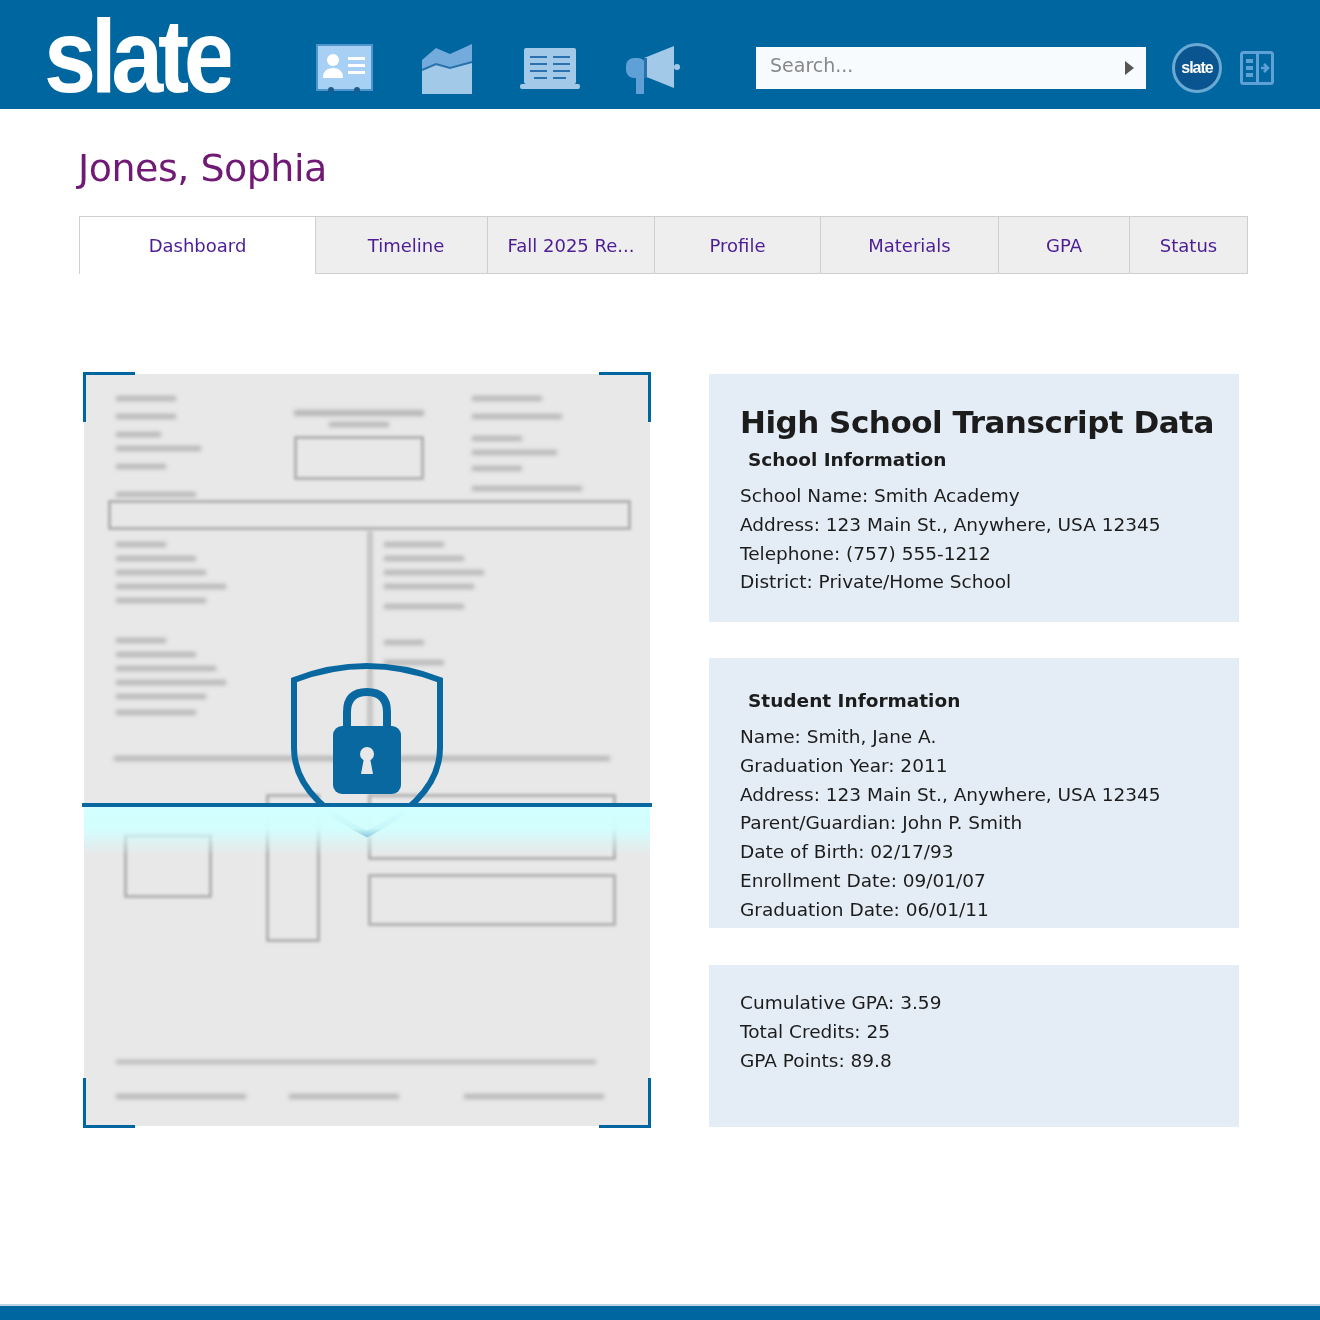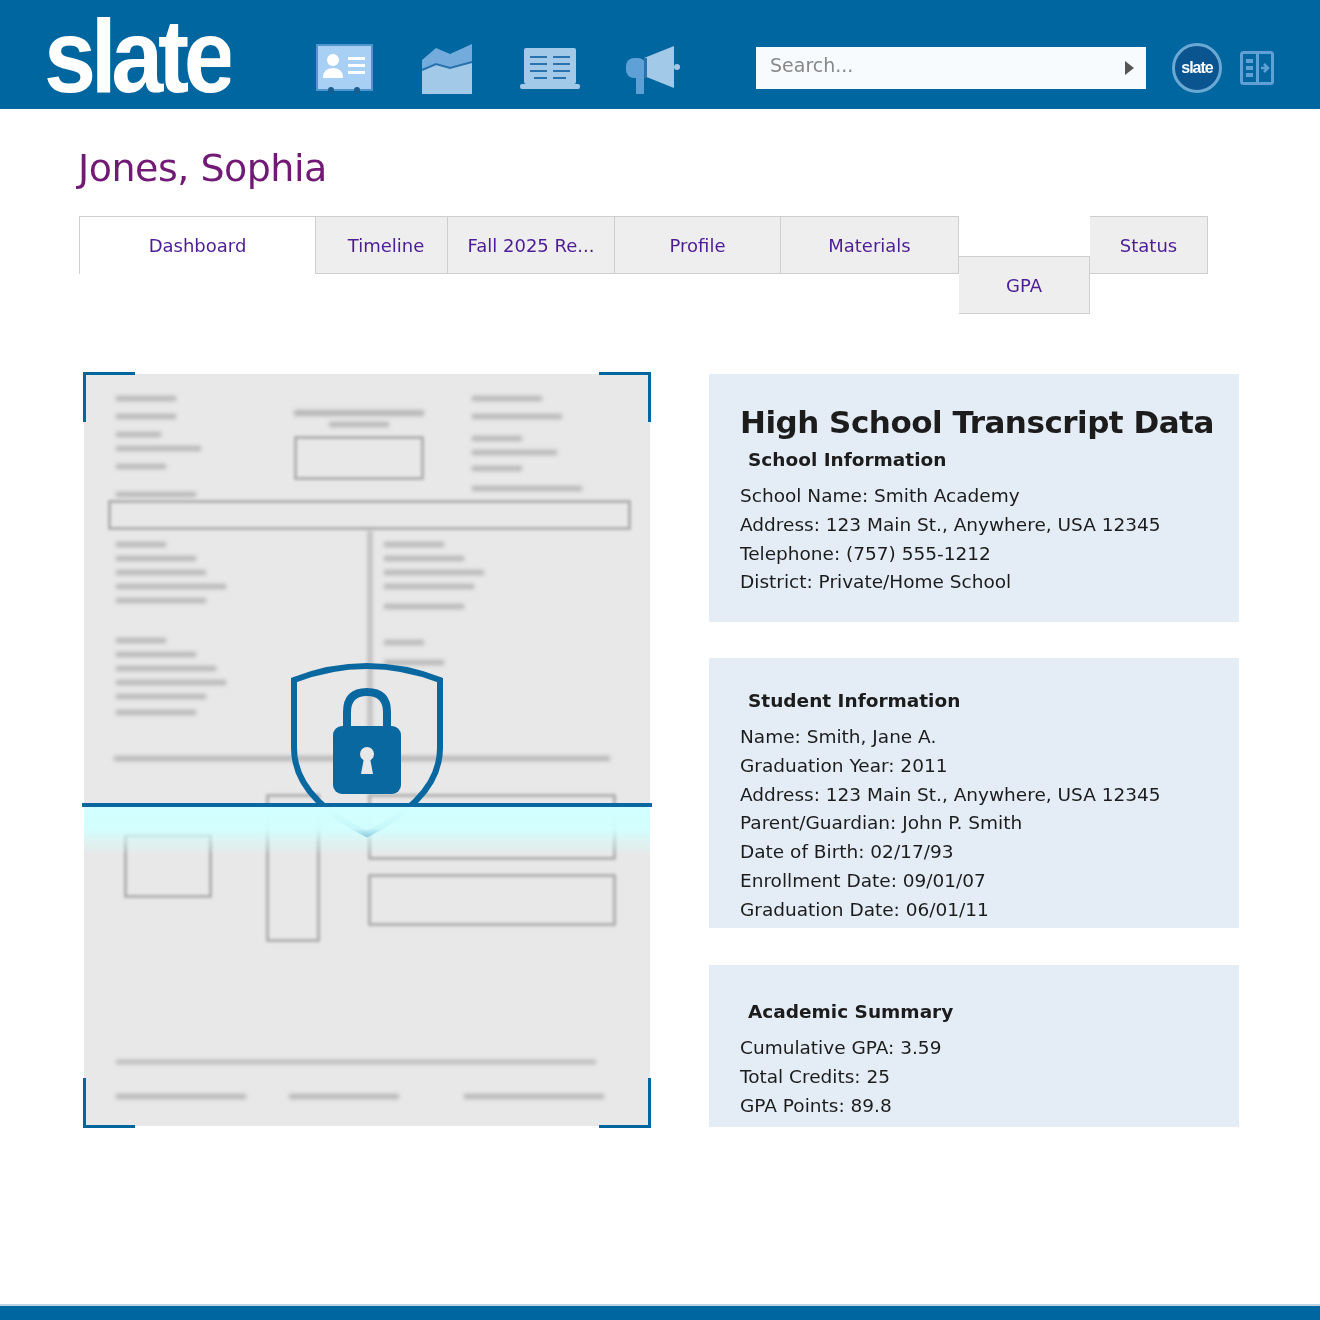--- a/index.html
+++ b/index.html
@@ -100,25 +100,25 @@
       <rect x="6" y="22" width="7" height="4" fill="#5fa0d6"></rect>
       <path d="M21 17 L27 17 M24 13 L28 17 L24 21" stroke="#5fa0d6" stroke-width="2.5" fill="none"></path>
     </svg>
   </div>
 </div>
 
 <div class="page-title">Jones, Sophia</div>
 
 <div class="tabs">
   <div class="tab active" style="width:237px;">Dashboard</div>
-  <div class="tab" style="width:132px;padding-left:9px;">Timeline</div>
+  <div class="tab" style="width:172px;padding-left:9px;">Timeline</div>
   <div class="tab" style="width:167px;">Fall 2025 Re...</div>
   <div class="tab" style="width:166px;">Profile</div>
   <div class="tab" style="width:178px;">Materials</div>
-  <div class="tab" style="width:131px;margin-top:40px;">GPA</div>
+  <div class="tab" style="width:131px;">GPA</div>
   <div class="tab" style="width:118px;">Status</div>
 </div>
 
 <div class="doc">
 
   <div class="blur-line" style="left:32px;top:22px;width:60px;"></div>
   <div class="blur-line" style="left:32px;top:40px;width:60px;"></div>
   <div class="blur-line" style="left:32px;top:58px;width:45px;"></div>
   <div class="blur-line" style="left:32px;top:72px;width:85px;"></div>
   <div class="blur-line" style="left:32px;top:90px;width:50px;"></div>
@@ -196,19 +196,18 @@
   <div class="line">Name: Smith, Jane A.</div>
   <div class="line">Graduation Year: 2011</div>
   <div class="line">Address: 123 Main St., Anywhere, USA 12345</div>
   <div class="line">Parent/Guardian: John P. Smith</div>
   <div class="line">Date of Birth: 02/17/93</div>
   <div class="line">Enrollment Date: 09/01/07</div>
   <div class="line">Graduation Date: 06/01/11</div>
 </div>
 
 <div class="card" style="top:965px;height:162px;padding-top:24px;">
-  <h2>Academic Summary</h2>
   <div class="line">Cumulative GPA: 3.59</div>
   <div class="line">Total Credits: 25</div>
   <div class="line">GPA Points: 89.8</div>
 </div>
 
 <div class="footer-bar"></div>
 
 </body></html>

